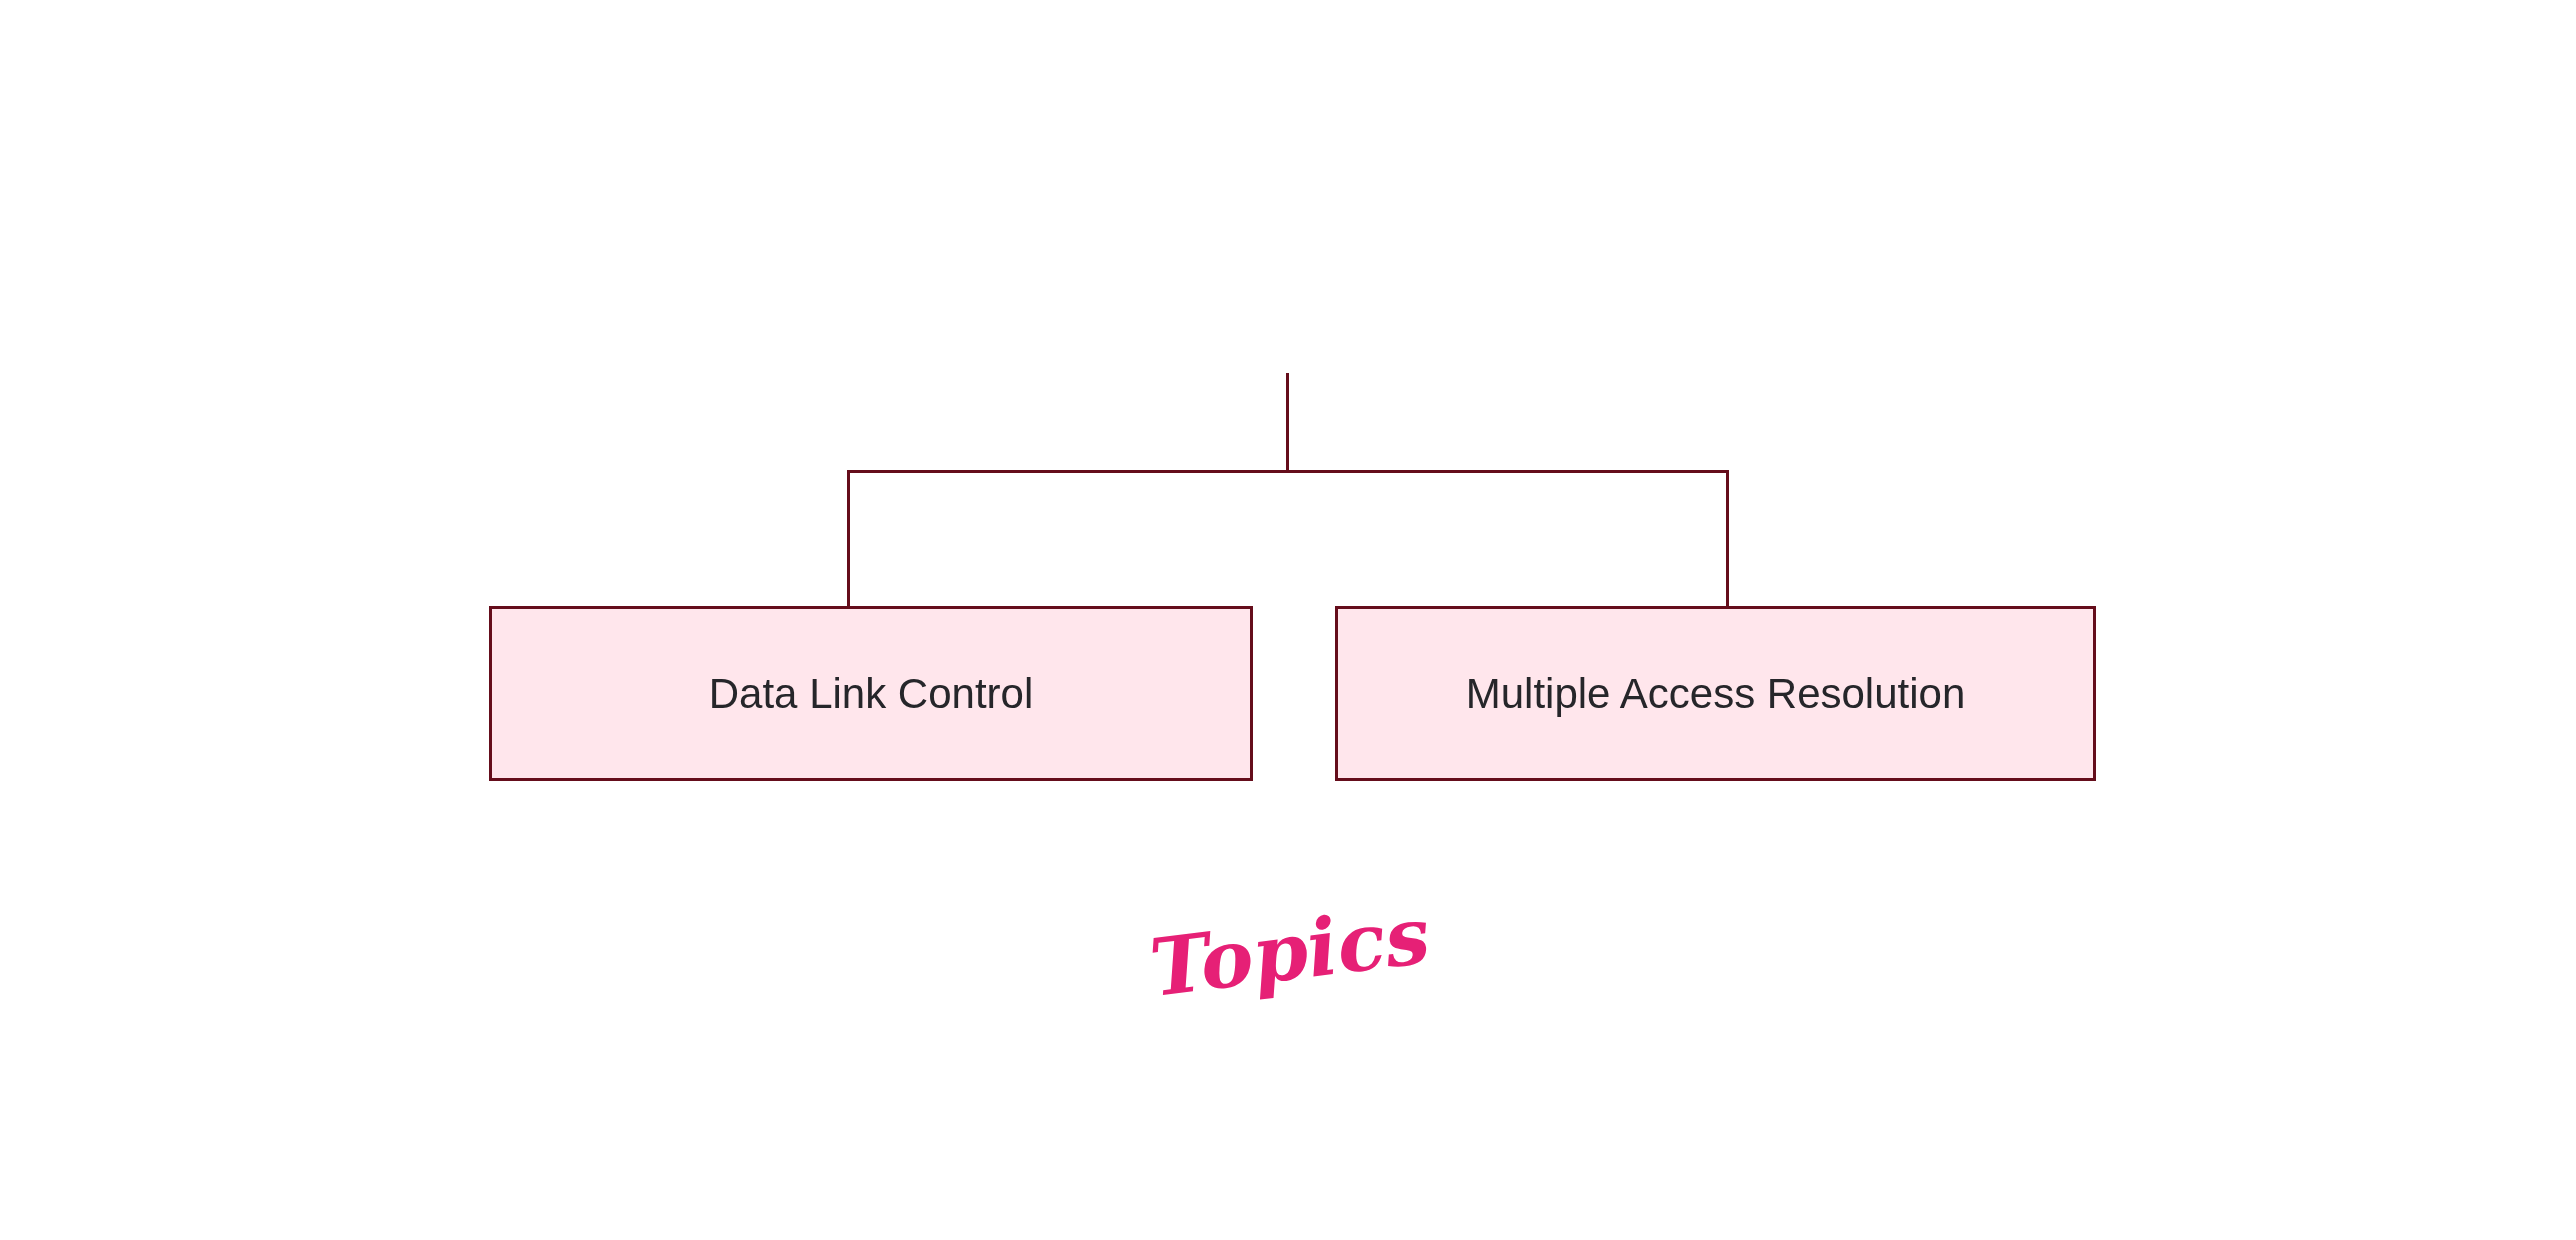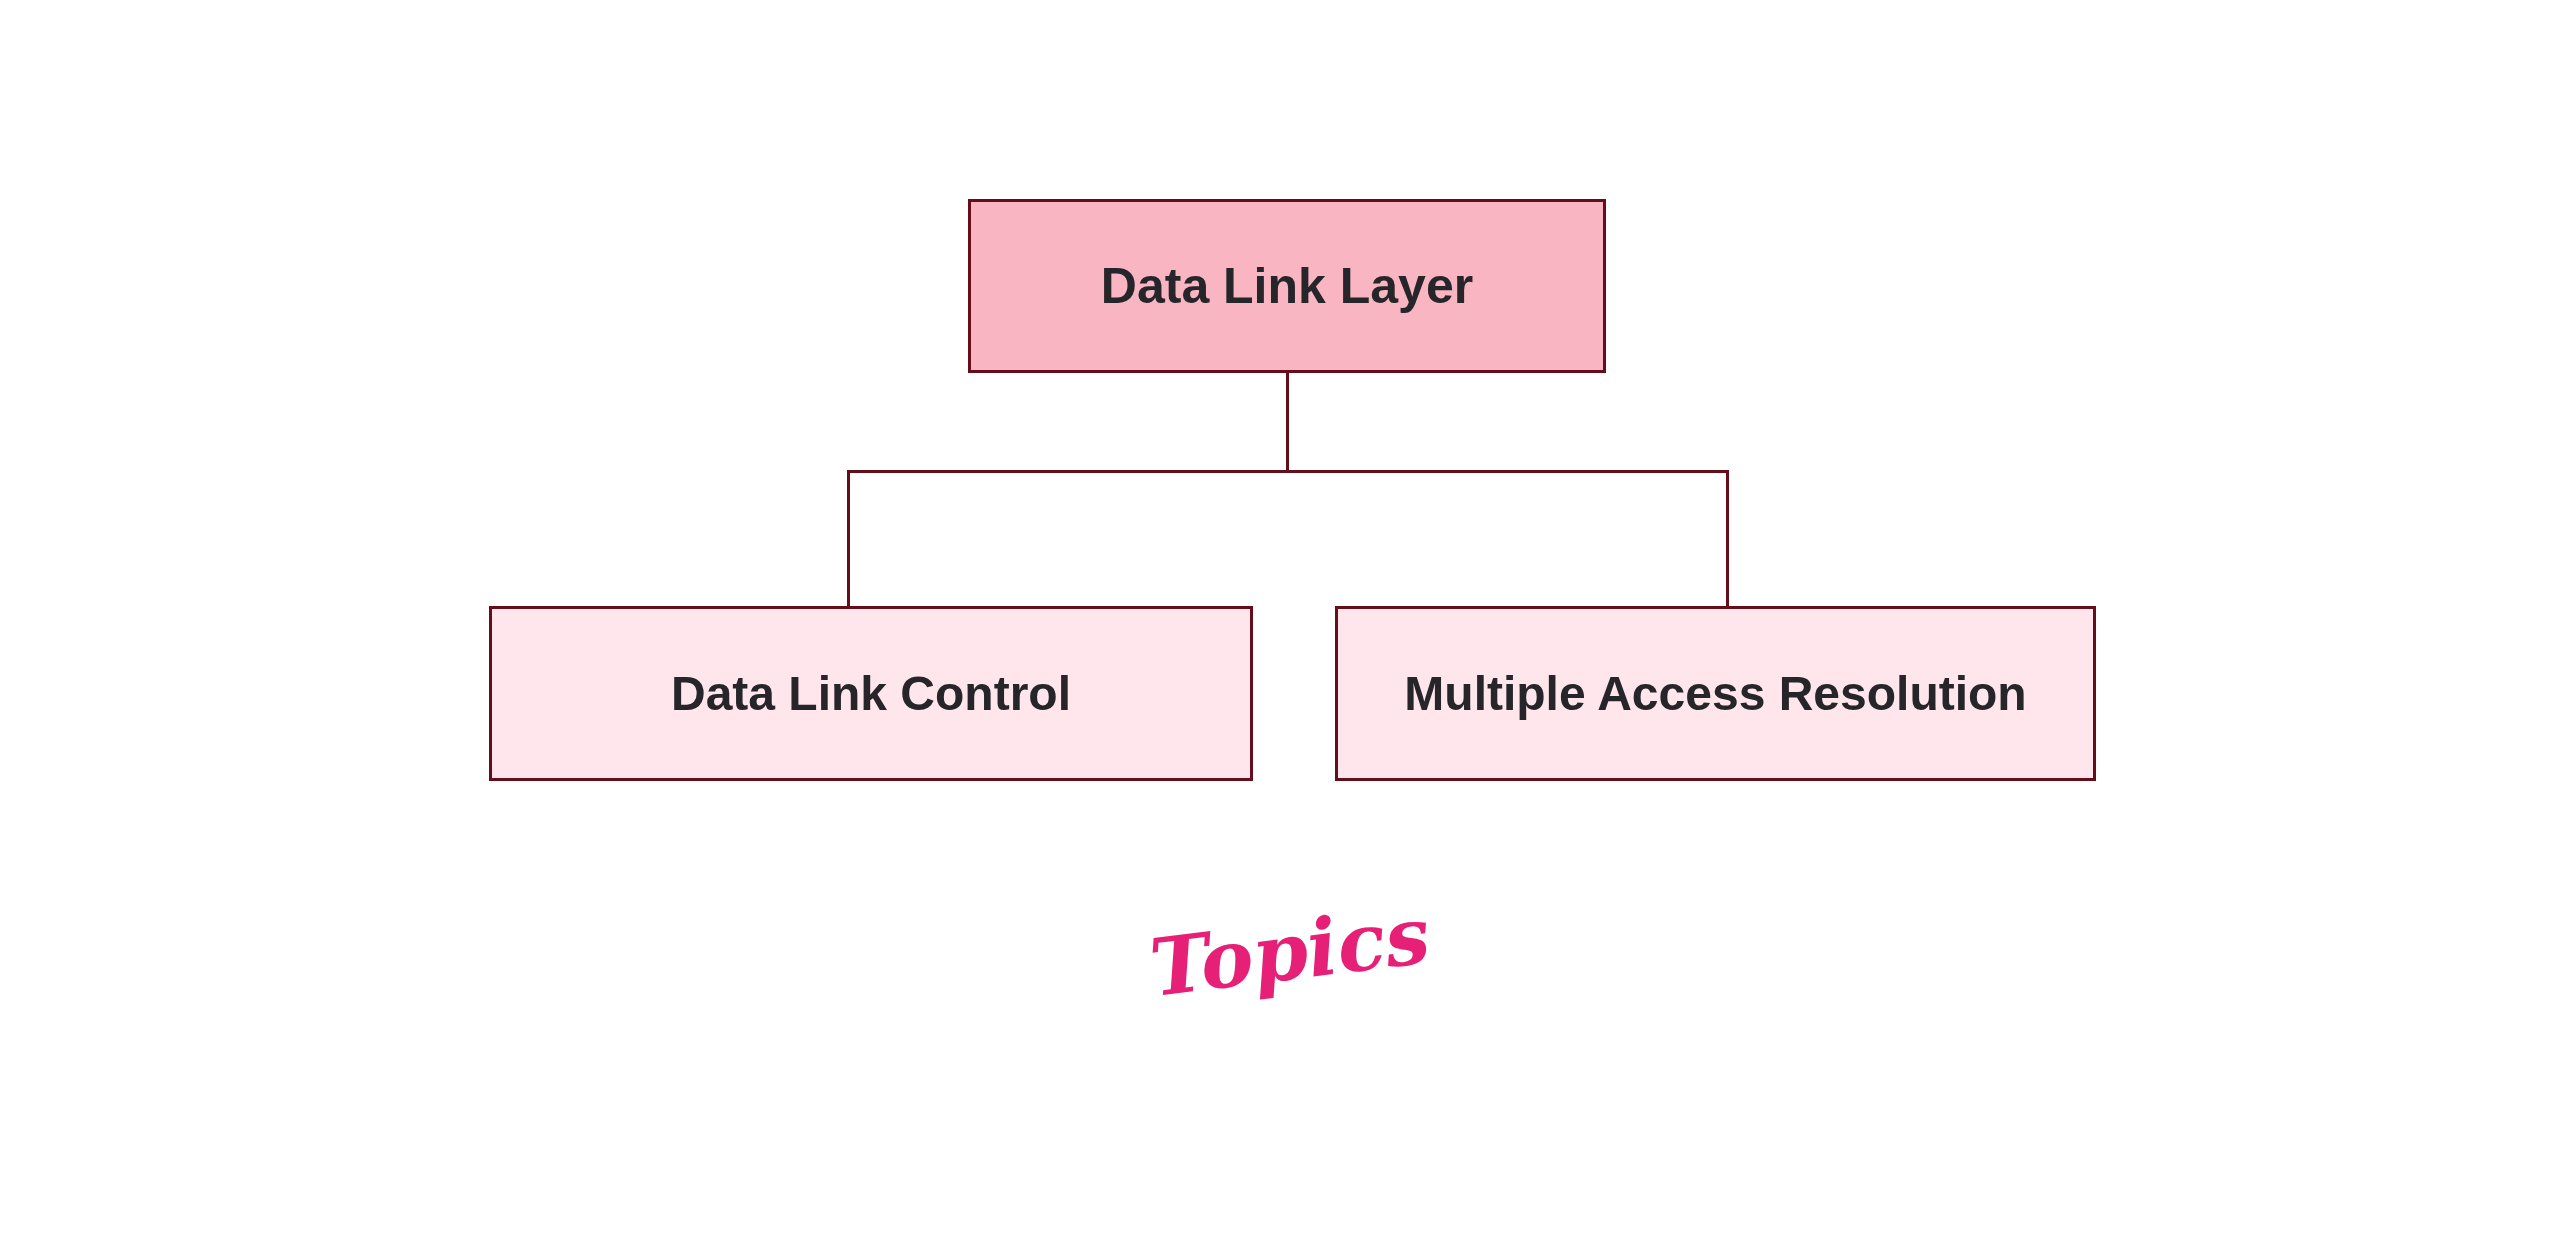--- a/index.html
+++ b/index.html
@@ -34,22 +34,22 @@
   }
   .node.root {
     left: 968px; top: 199px;
     width: 638px; height: 174px;
     background: var(--root-fill);
     font-size: 50px;
     font-weight: bold;
   }
   .node.child {
     background: var(--child-fill);
-    font-size: 48px;
-    font-weight: bold;
+    font-size: 42px;
+    font-weight: normal;
   }
   .node.child-left {
     left: 489px; top: 606px;
     width: 764px; height: 175px;
   }
   .node.child-right {
     left: 1335px; top: 606px;
     width: 761px; height: 175px;
   }
 
@@ -85,23 +85,20 @@
     line-height: 1.1;
     margin-top: -4.5px;
     transform: rotate(-7deg);
   }
 </style>
 </head>
 <body>
 
 <div class="stage">
 
-  <div class="node root">
-    <span>Data Link Layer</span>
-  </div>
 
   <div class="edge stem"></div>
   <div class="edge hbar"></div>
   <div class="edge drop-left"></div>
   <div class="edge drop-right"></div>
 
   <div class="node child child-left">
     <span>Data Link Control</span>
   </div>
 

